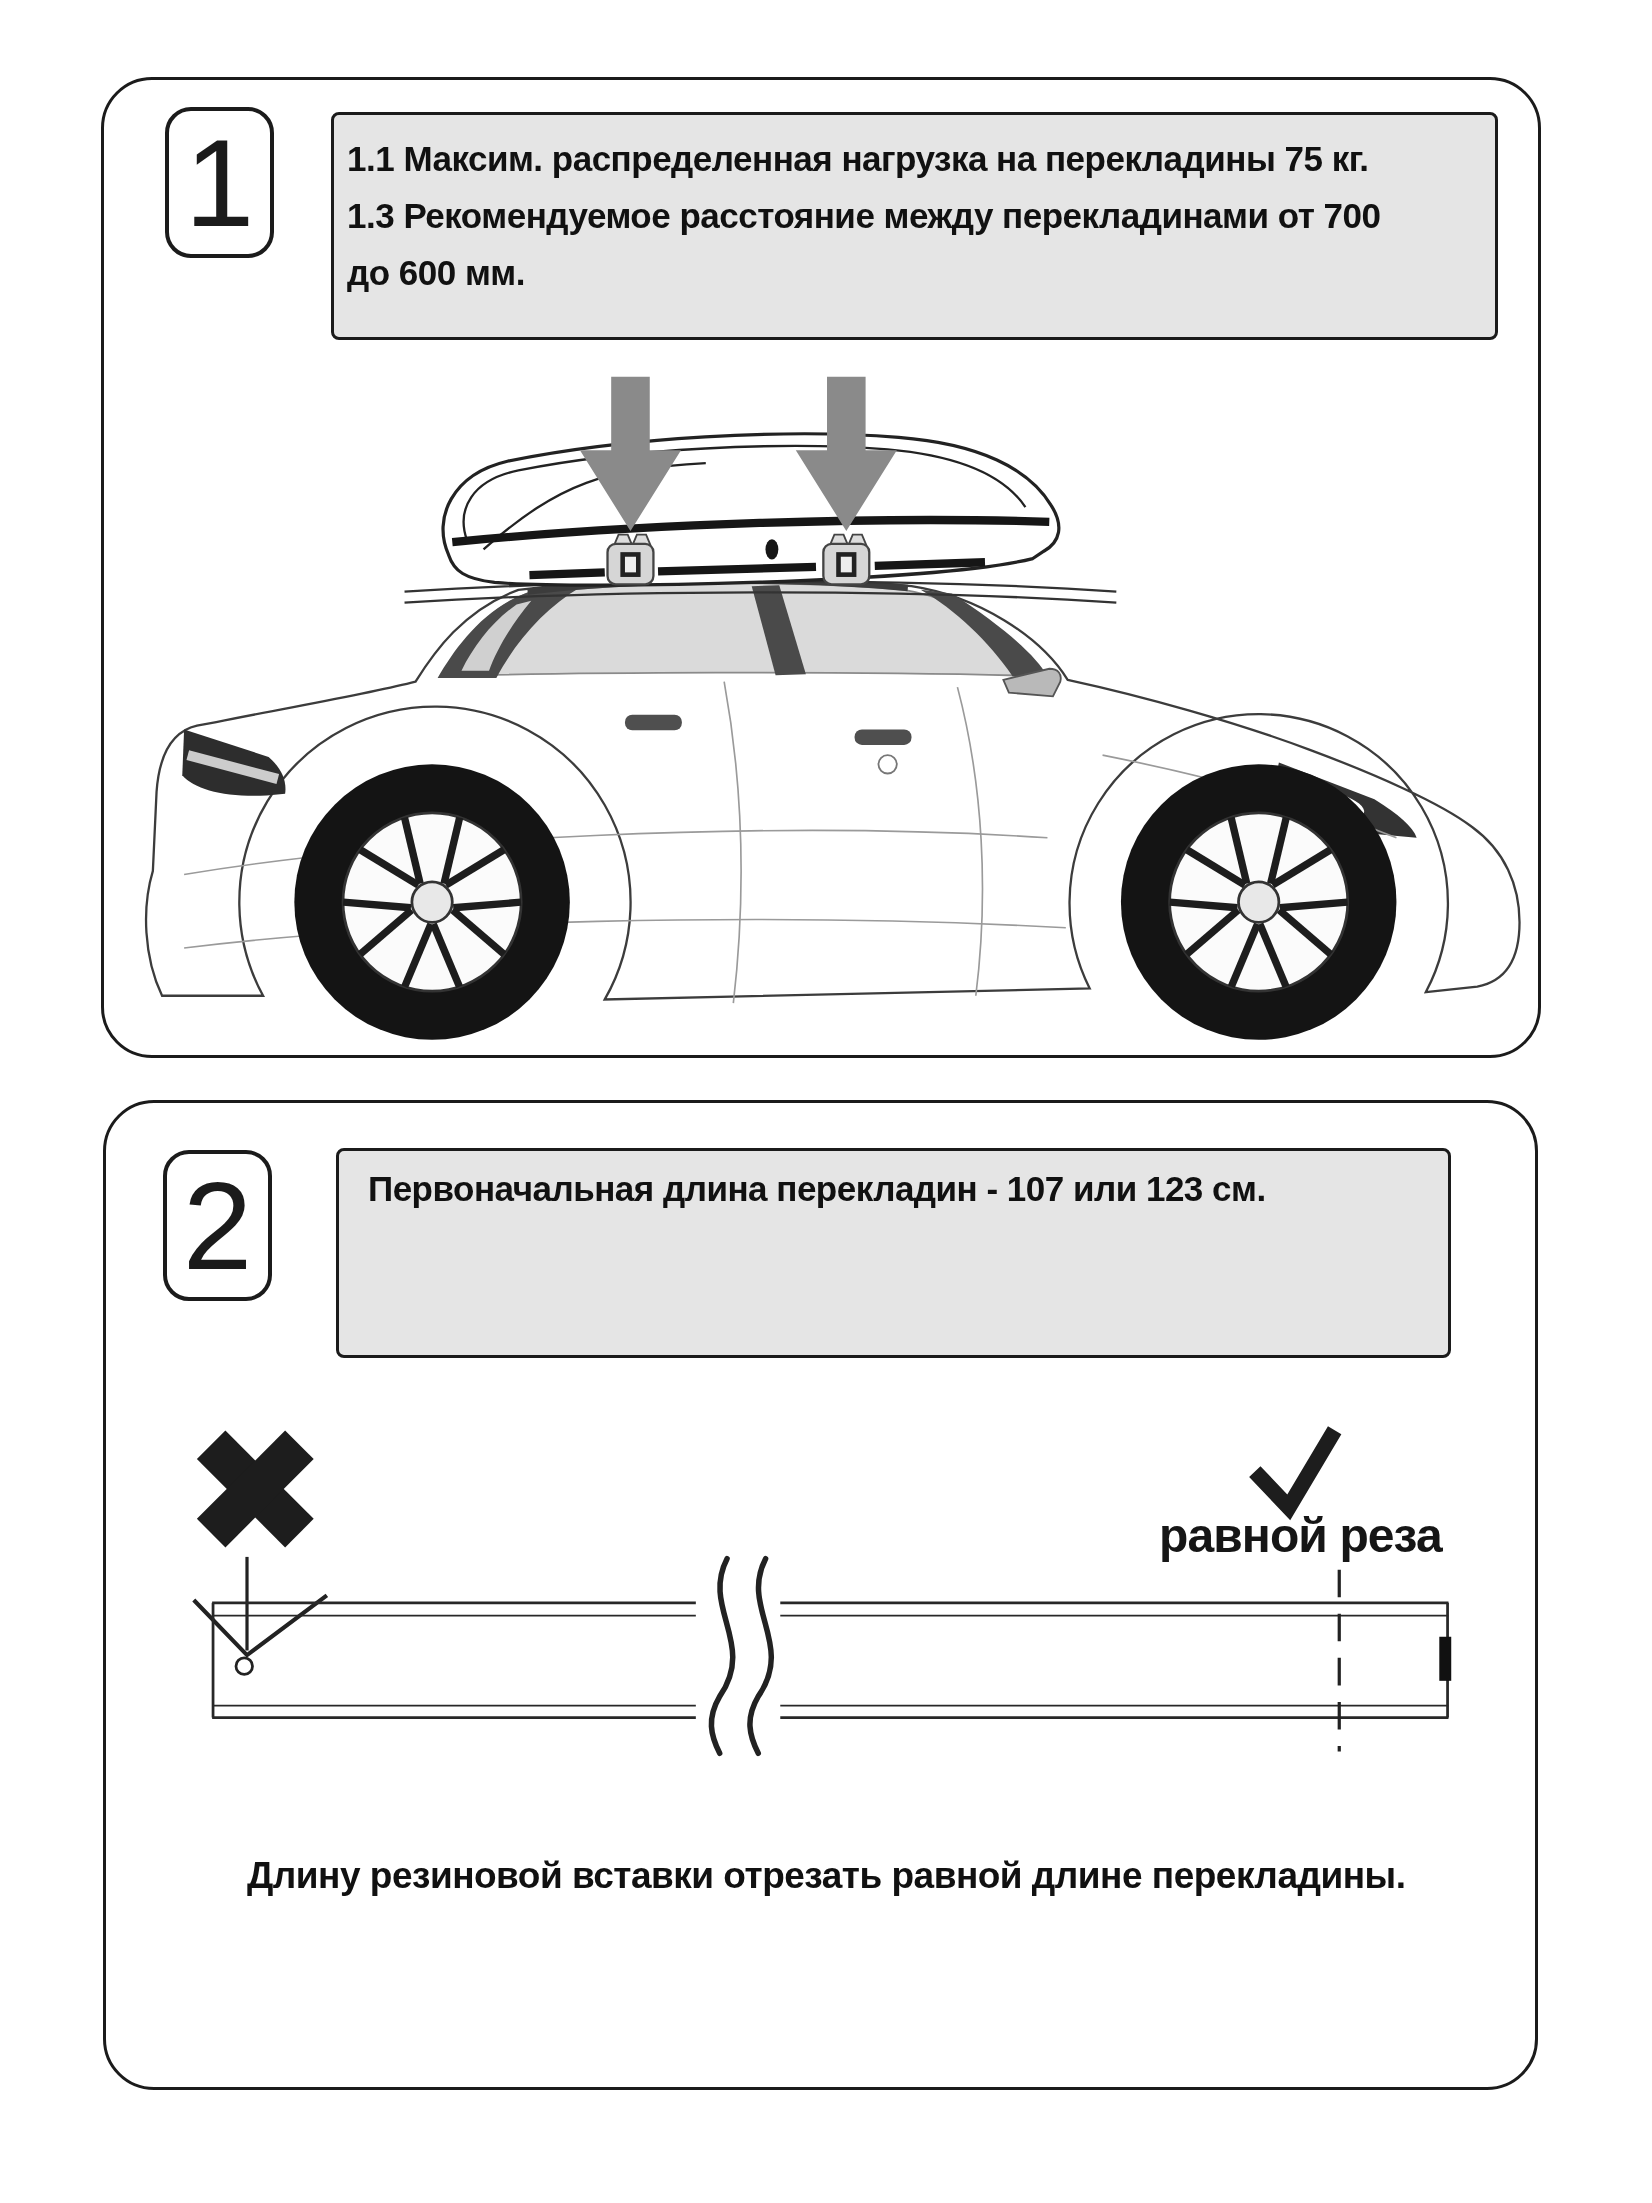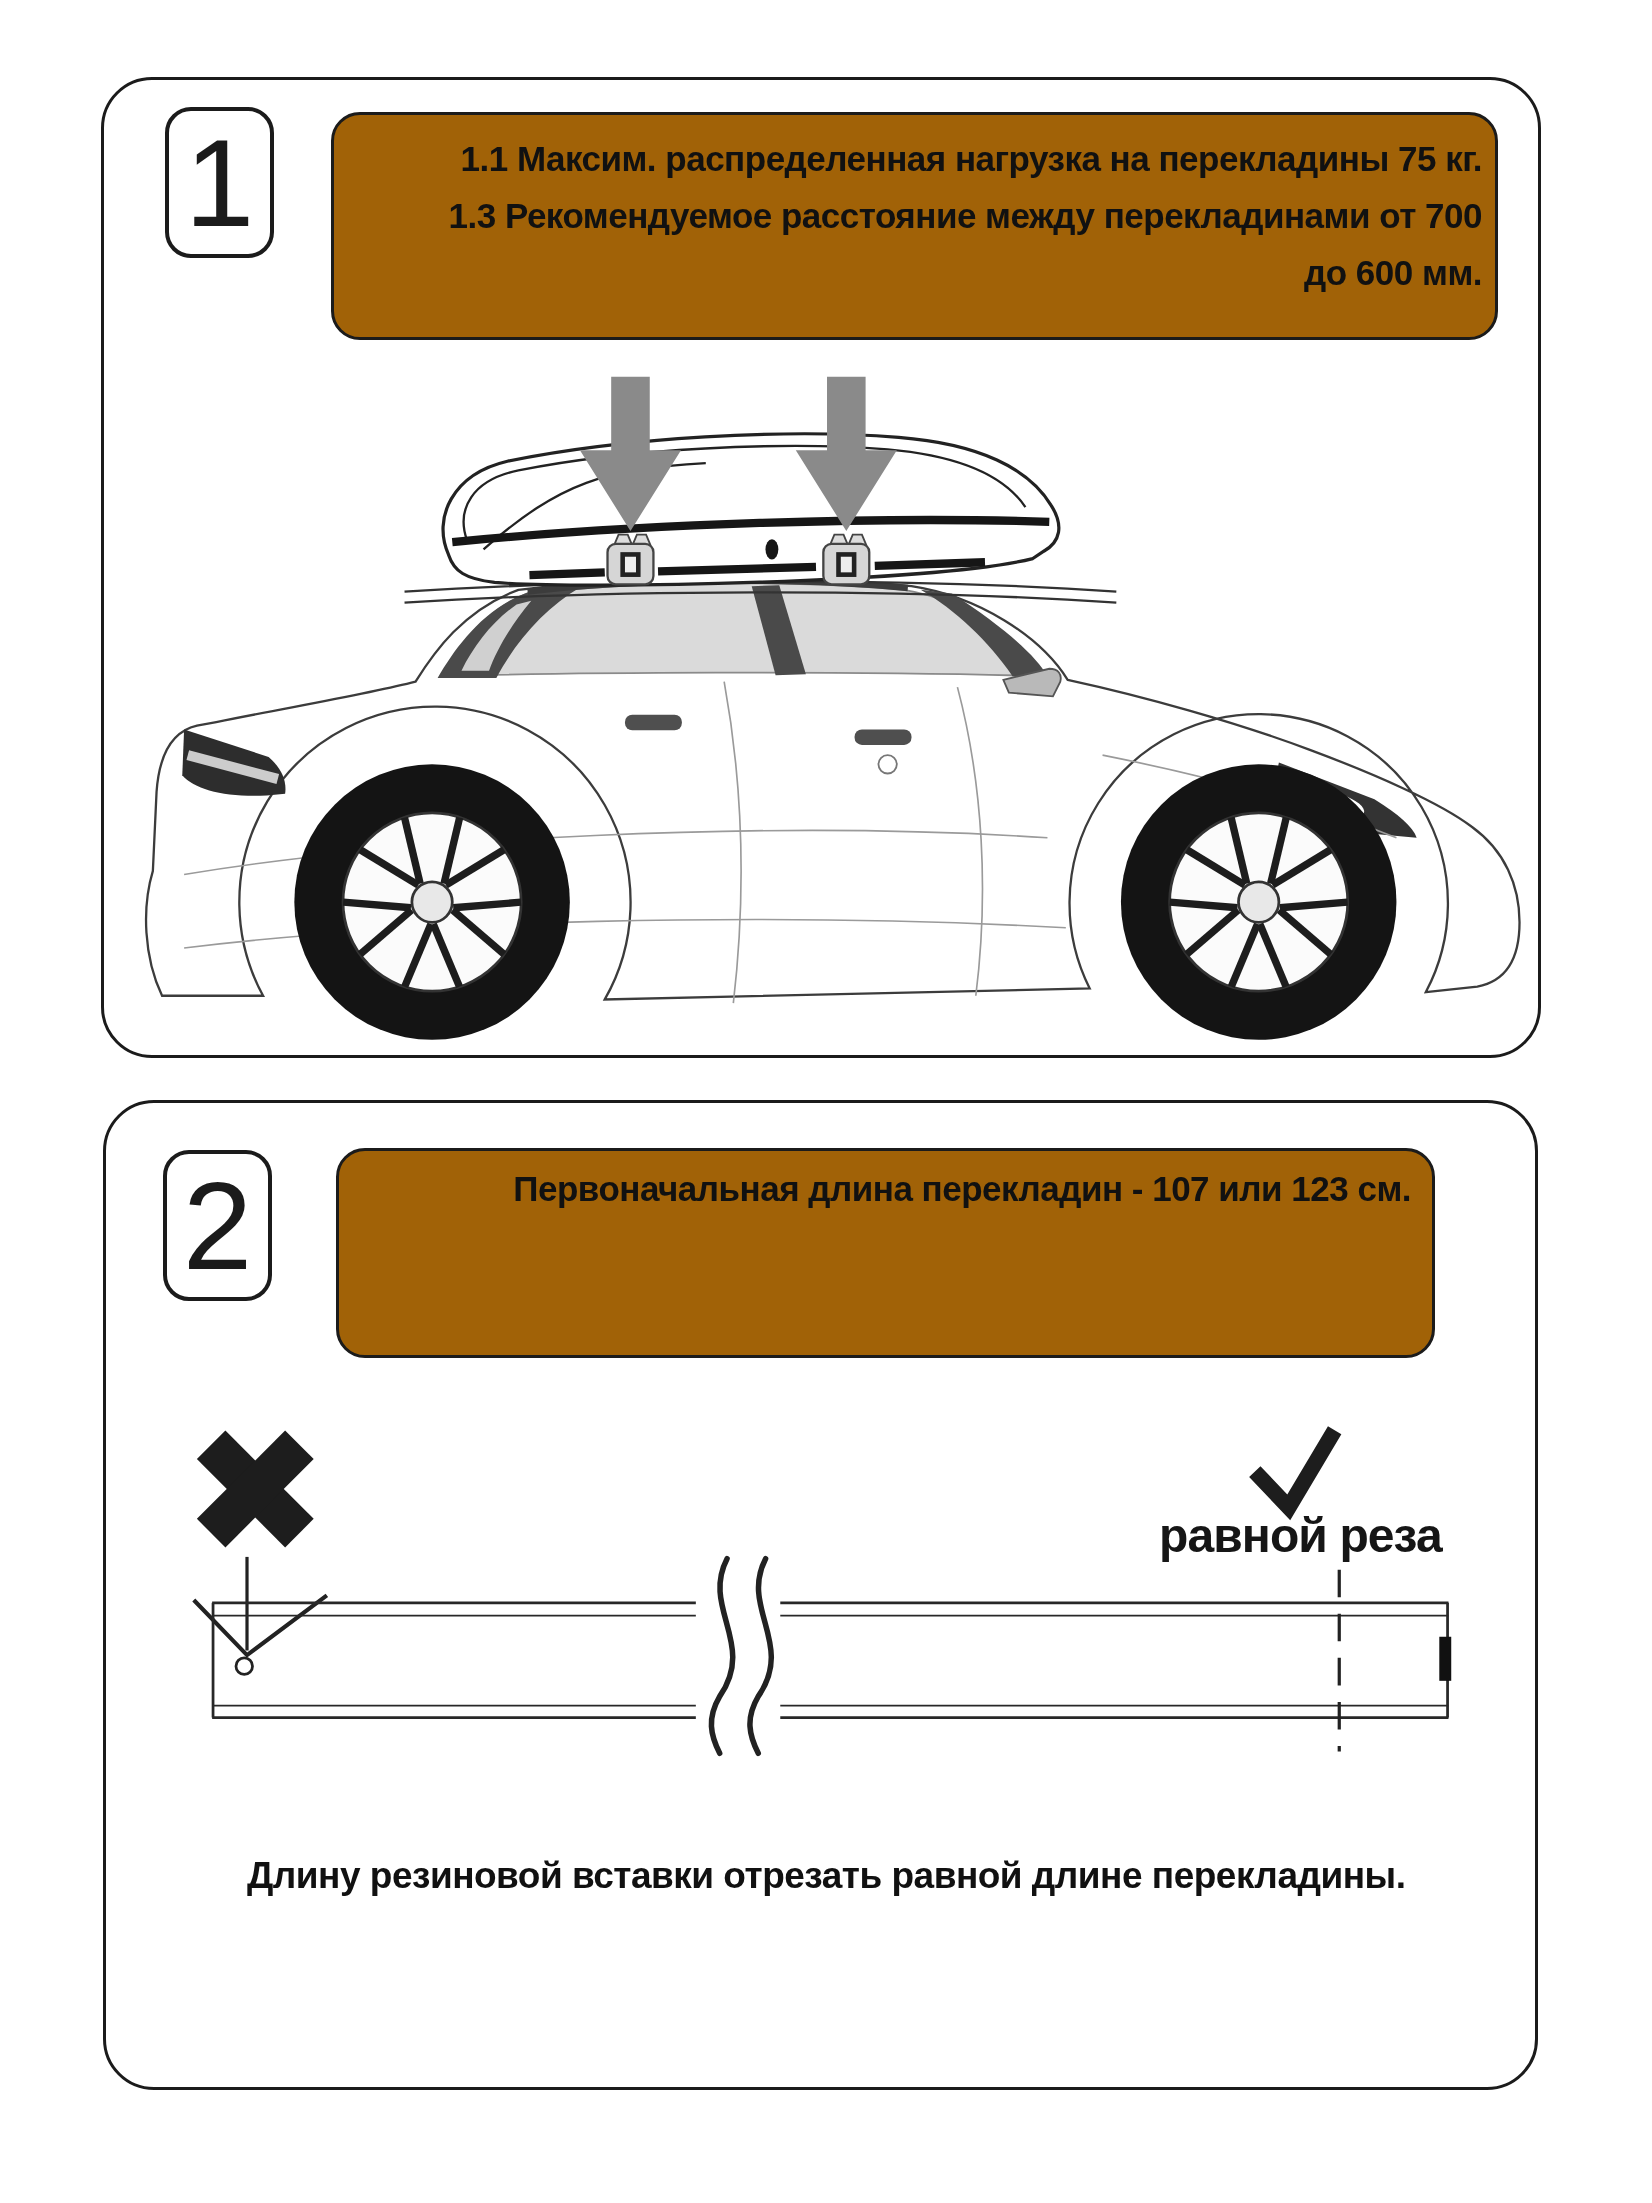--- a/index.html
+++ b/index.html
@@ -17,31 +17,31 @@
   .step-numbox {
     position:absolute; background:#ffffff;
     border:4.6px solid #1b1b1b; border-radius:26px;
     display:flex; align-items:center; justify-content:center;
     font-size:125px; font-weight:400; color:#1b1b1b; line-height:1;
   }
   #step-numbox-1 { left:165px; top:107px;  width:101px; height:143px; }
   #step-numbox-2 { left:163px; top:1150px; width:101px; height:143px; }
 
   .instruction-box {
-    position:absolute; background:#a16207;
-    border:3.7px solid #1b1b1b; border-radius:29px;
-    font-weight:bold; letter-spacing:-0.5px; color:#111;text-align:right;
+    position:absolute; background:#e5e5e5;
+    border:3.7px solid #1b1b1b; border-radius:8px;
+    font-weight:bold; letter-spacing:-0.5px; color:#111;
   }
   #instruction-box-1 {
     left:331px; top:112px; width:1135px; height:193px;
     padding:14.7px 13px; font-size:35px; line-height:57px;
   }
   #instruction-box-2 {
     left:336px; top:1148px; width:1051px; height:178px;
-    padding:13px 21px; font-size:35px; line-height:50px;
+    padding:13px 29px; font-size:35px; line-height:50px;
   }
   .instruction-line { white-space:nowrap; }
 
   .svg-illustration { position:absolute; }
   #car-illustration   { left:129px; top:360px;  width:1419px; height:703px; }
   #crossbar-diagram   { left:106px; top:1377px; width:1433px; height:514px; }
 
   .cut-line-label {
     position:absolute; left:1159px; top:1508px;
     font-size:48px; font-weight:bold; letter-spacing:-0.9px;

